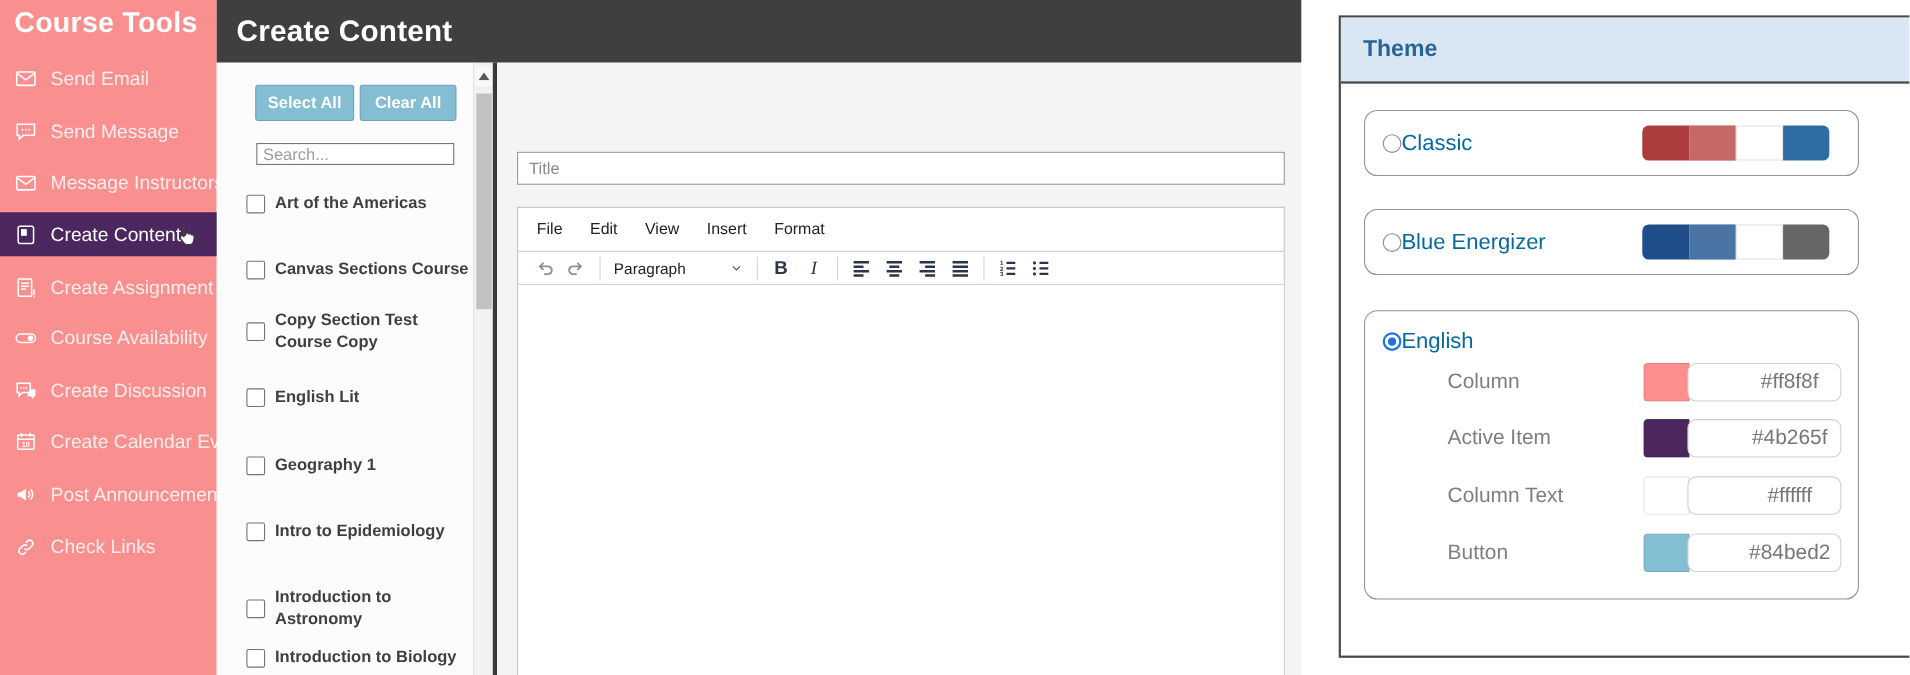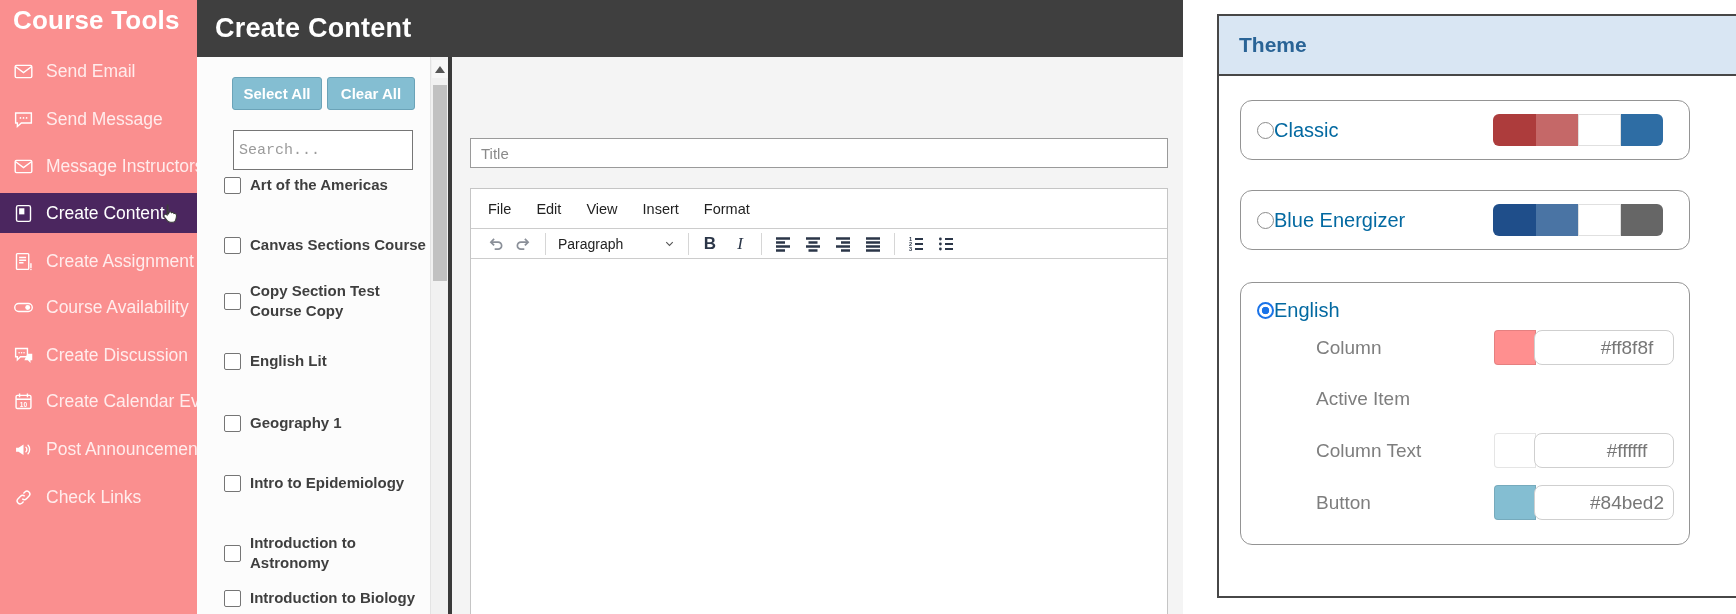--- a/index.html
+++ b/index.html
@@ -18,21 +18,21 @@
 
   
   .page-header { position:absolute; left:197px; top:0; width:986px; height:57px; background:var(--header,#3f3f3f); }
   .page-header h2 { color:#fff; font-size:27px; font-weight:bold; line-height:57px; padding-left:18px; letter-spacing:.2px; }
 
   
   .course-panel { position:absolute; left:197px; top:57px; width:233px; height:557px; background:#fcfcfc; }
   .cbtn { position:absolute; top:20px; height:33px; background:var(--button,#84bed2); border:1px solid #6ba3b8; border-radius:3px; color:#fff; font-weight:bold; font-size:15px; font-family:inherit; cursor:pointer; }
   .cbtn.select-all { left:35px; width:90px; }
   .cbtn.clear-all { left:130px; width:88px; }
-  .course-search { position:absolute; left:36px; top:73px; width:180px; height:40px; border:1px solid #767676; background:#fff; font-size:15px; color:#1d4ed8; padding:0 5px; font-family:Liberation Mono, monospace; }
+  .course-search { position:absolute; left:36px; top:73px; width:180px; height:20px; border:1px solid #767676; background:#fff; font-size:15px; color:#1d4ed8; padding:0 5px; font-family:Liberation Sans, sans-serif; }
   .course-search::placeholder { color:#9b9b9b; }
   .course-row { position:absolute; left:27px; width:206px; display:flex; align-items:center; }
   .course-row input { appearance:none; -webkit-appearance:none; width:17px; height:17px; border:1.5px solid #757575; border-radius:2px; background:#fff; flex:0 0 17px; cursor:pointer; }
   .course-row .c-label { margin-left:9px; font-size:15px; font-weight:bold; color:#3f3f3f; line-height:1.35; width:176px; }
 
   
   .vscroll { position:absolute; left:430px; top:57px; width:18px; height:557px; background:#f1f1f1; border-left:1px solid #e3e3e3; }
   .vs-up { position:absolute; left:1px; top:3px; width:16px; height:18px; background:#f8f8f8; display:flex; align-items:center; justify-content:center; cursor:pointer; }
   .vs-thumb { position:absolute; left:2px; top:28px; width:14px; height:196px; background:#c1c1c1; cursor:pointer; }
   .divider-dark { position:absolute; left:448px; top:57px; width:4px; height:557px; background:#3a3a3a; }
@@ -383,20 +383,24 @@
 
       <div class="crow r0">
         <span class="c-name">Column</span>
         <div class="fieldgrp">
           <div class="cswatch" style="background: rgb(255, 143, 143);"></div>
           <div class="cfield">#ff8f8f</div>
         </div>
       </div>
       <div class="crow r1">
         <span class="c-name">Active Item</span>
+        <div class="fieldgrp">
+          <div class="cswatch" style="background: rgb(75, 38, 95);"></div>
+          <div class="cfield">#4b265f</div>
+        </div>
       </div>
       <div class="crow r2">
         <span class="c-name">Column Text</span>
         <div class="fieldgrp">
           <div class="cswatch" style="background: rgb(255, 255, 255);"></div>
           <div class="cfield">#ffffff</div>
         </div>
       </div>
       <div class="crow r3">
         <span class="c-name">Button</span>

